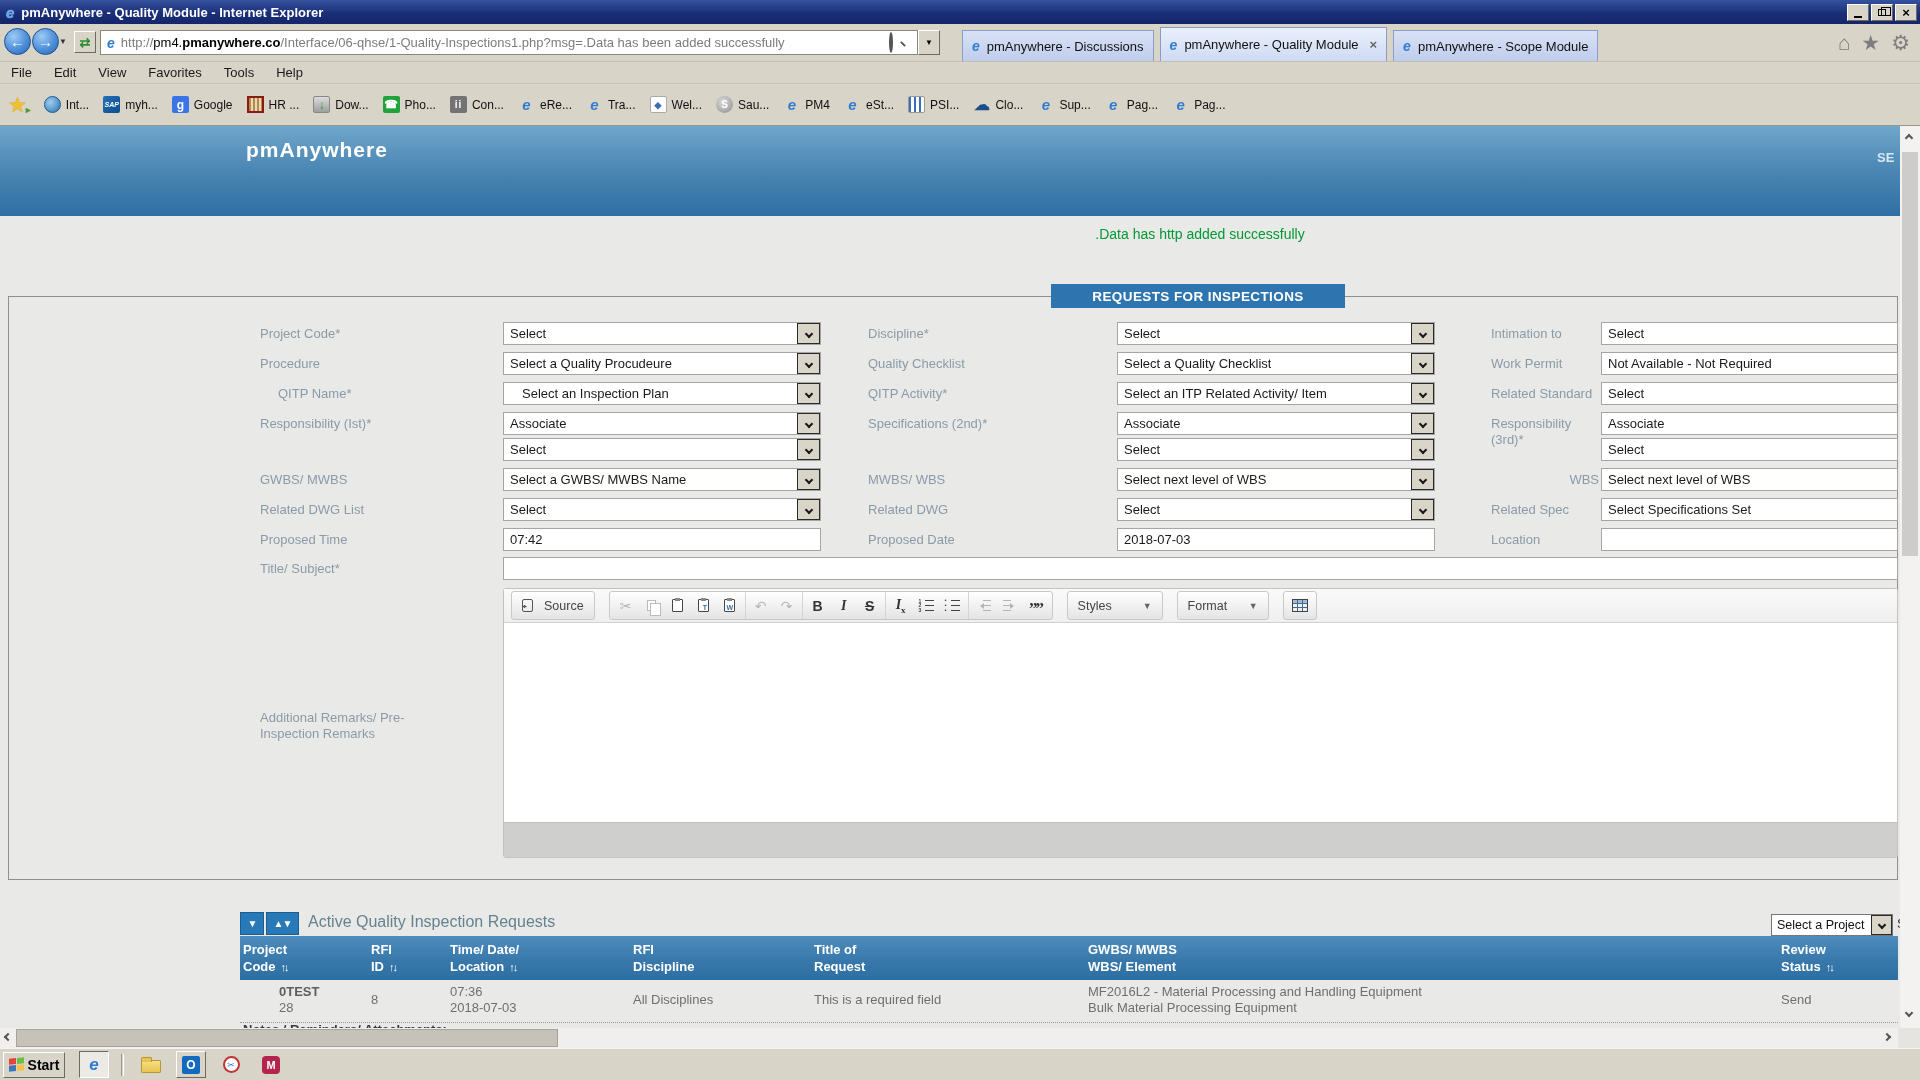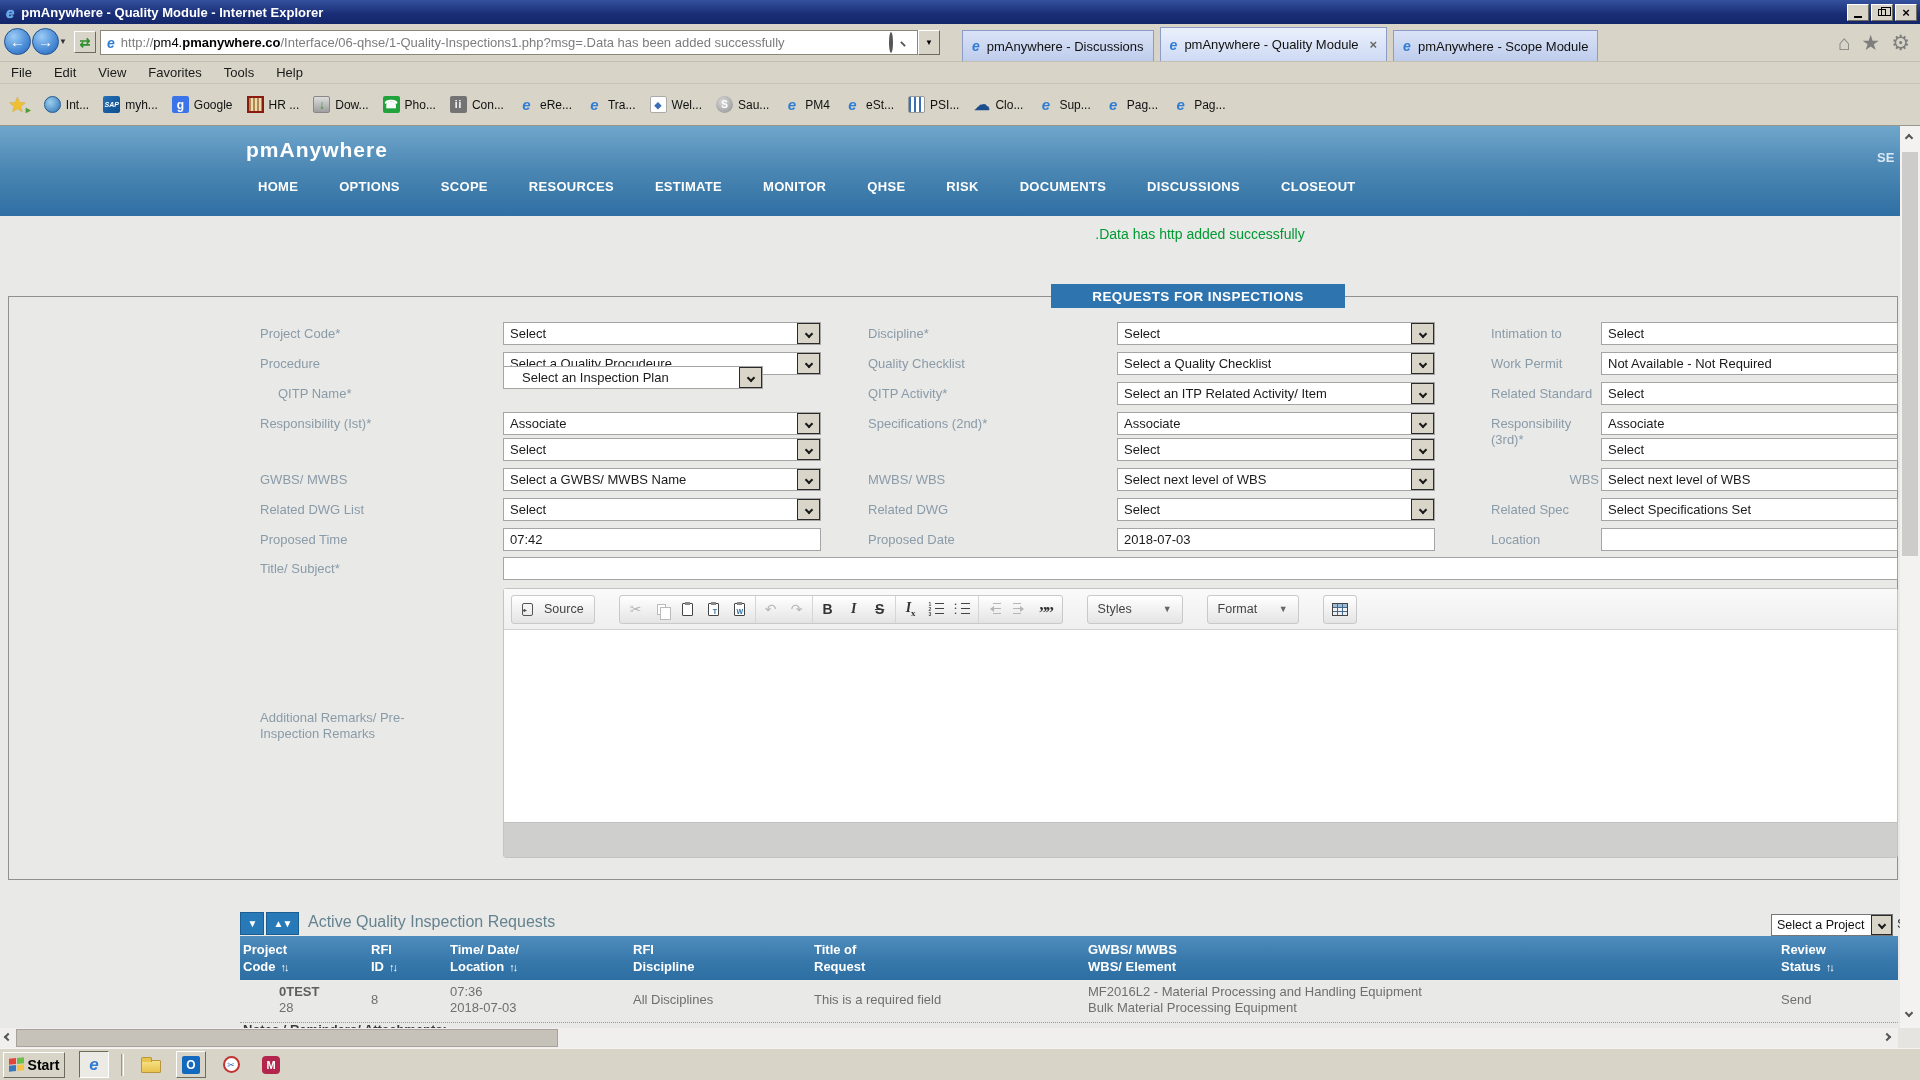--- a/index.html
+++ b/index.html
@@ -95,22 +95,22 @@
 .flb{position:absolute;font-size:13px;color:#8A9BA8;line-height:16px}
 .fld{position:absolute;height:23px;background:#fff;border:1px solid #A5A5A5;font-size:13px;color:#1a1a1a;
   display:flex;align-items:center;padding:0 6px;white-space:nowrap;overflow:hidden}
 .fld.sel{padding-right:28px}
 .sel-btn{position:absolute;top:0px;right:0px;bottom:0px;width:23px;background:#D9D5C9;
   border:1px solid #2a2a2a;display:flex;align-items:center;justify-content:center}
 
 
 #editor{position:absolute;left:503px;top:462px;width:1395px;height:270px;background:#fff;
   border:1px solid #C3C3C3;border-radius:3px}
-#ed-toolbar{position:absolute;left:0;top:0;right:0;height:41px;background:linear-gradient(180deg,#FAFAFA,#EFEFEF);
-  border-bottom:1px solid #D1D1D1;display:flex;align-items:center;padding:0 7px;gap:24px}
+#ed-toolbar{position:absolute;left:0;top:0;right:0;height:34px;background:linear-gradient(180deg,#FAFAFA,#EFEFEF);
+  border-bottom:1px solid #D1D1D1;display:flex;align-items:center;padding:0 7px;gap:14px}
 .tb-box{display:flex;align-items:center;background:linear-gradient(180deg,#FFFFFF,#E4E4E4);
   border:1px solid #C9C9C9;border-radius:3px;height:29px;padding:0 3px}
 .tb-grp{display:flex;align-items:center;height:100%}
 .tb-grp + .tb-grp{border-left:1px solid #D5D5D5;margin-left:2px;padding-left:2px}
 .tbn{min-width:26px;height:25px;display:flex;align-items:center;justify-content:center;
   font-size:14px;color:#333;padding:0 3px;gap:3px}
 .tbn.dis{color:#B5B5B5}
 .tbn.txt{font-size:12.5px;color:#444;gap:6px;padding:0 7px}
 .ic-bold{font-weight:bold}.ic-italic{font-style:italic;font-family:"Liberation Serif",serif;font-weight:bold}
 .ic-strike{text-decoration:line-through;font-weight:bold}
@@ -342,33 +342,20 @@
         <div class="fav-item">
           <div class="fi fi-ie">e</div>
           <div>Pag...</div>
         </div>
       </div>
   </div>
 
   <div id="page">
     <div id="siteheader">
       <div id="logo">pmAnywhere</div>
-      <div id="site-nav">
-          <span>HOME</span>
-          <span>OPTIONS</span>
-          <span>SCOPE</span>
-          <span>RESOURCES</span>
-          <span>ESTIMATE</span>
-          <span>MONITOR</span>
-          <span>QHSE</span>
-          <span>RISK</span>
-          <span>DOCUMENTS</span>
-          <span>DISCUSSIONS</span>
-          <span>CLOSEOUT</span>
-        </div>
       <div id="search-partial">SE</div>
     </div>
 
     <div id="msg">.Data has http added successfully</div>
 
     <div id="fieldset"></div>
     <div id="form-banner">REQUESTS FOR INSPECTIONS</div>
 
     <div id="form-fields">
         <div class="flb" style="left: 260px; top: 200px;">Project Code*</div>
@@ -401,21 +388,21 @@
           <div style="overflow: hidden;">Select a Quality Checklist</div>
           <div class="sel-btn">
             <span class="chv"></span>
           </div>
         </div>
         <div class="flb" style="left: 1491px; top: 230px; width: 108px;">Work Permit</div>
         <div class="fld" style="left: 1601px; top: 226px; width: 297px;">
           <div style="overflow: hidden;">Not Available - Not Required</div>
         </div>
         <div class="flb" style="left: 260px; top: 260px; margin-left: 18px;">QITP Name*</div>
-        <div class="fld sel" style="left: 503px; top: 240px; width: 260px; padding-left: 18px;">
+        <div class="fld sel" style="left: 503px; top: 256px; width: 318px; padding-left: 18px;">
           <div style="overflow: hidden;">Select an Inspection Plan</div>
           <div class="sel-btn">
             <span class="chv"></span>
           </div>
         </div>
         <div class="flb" style="left: 868px; top: 260px;">QITP Activity*</div>
         <div class="fld sel" style="left: 1117px; top: 256px; width: 318px;">
           <div style="overflow: hidden;">Select an ITP Related Activity/ Item</div>
           <div class="sel-btn">
             <span class="chv"></span>

